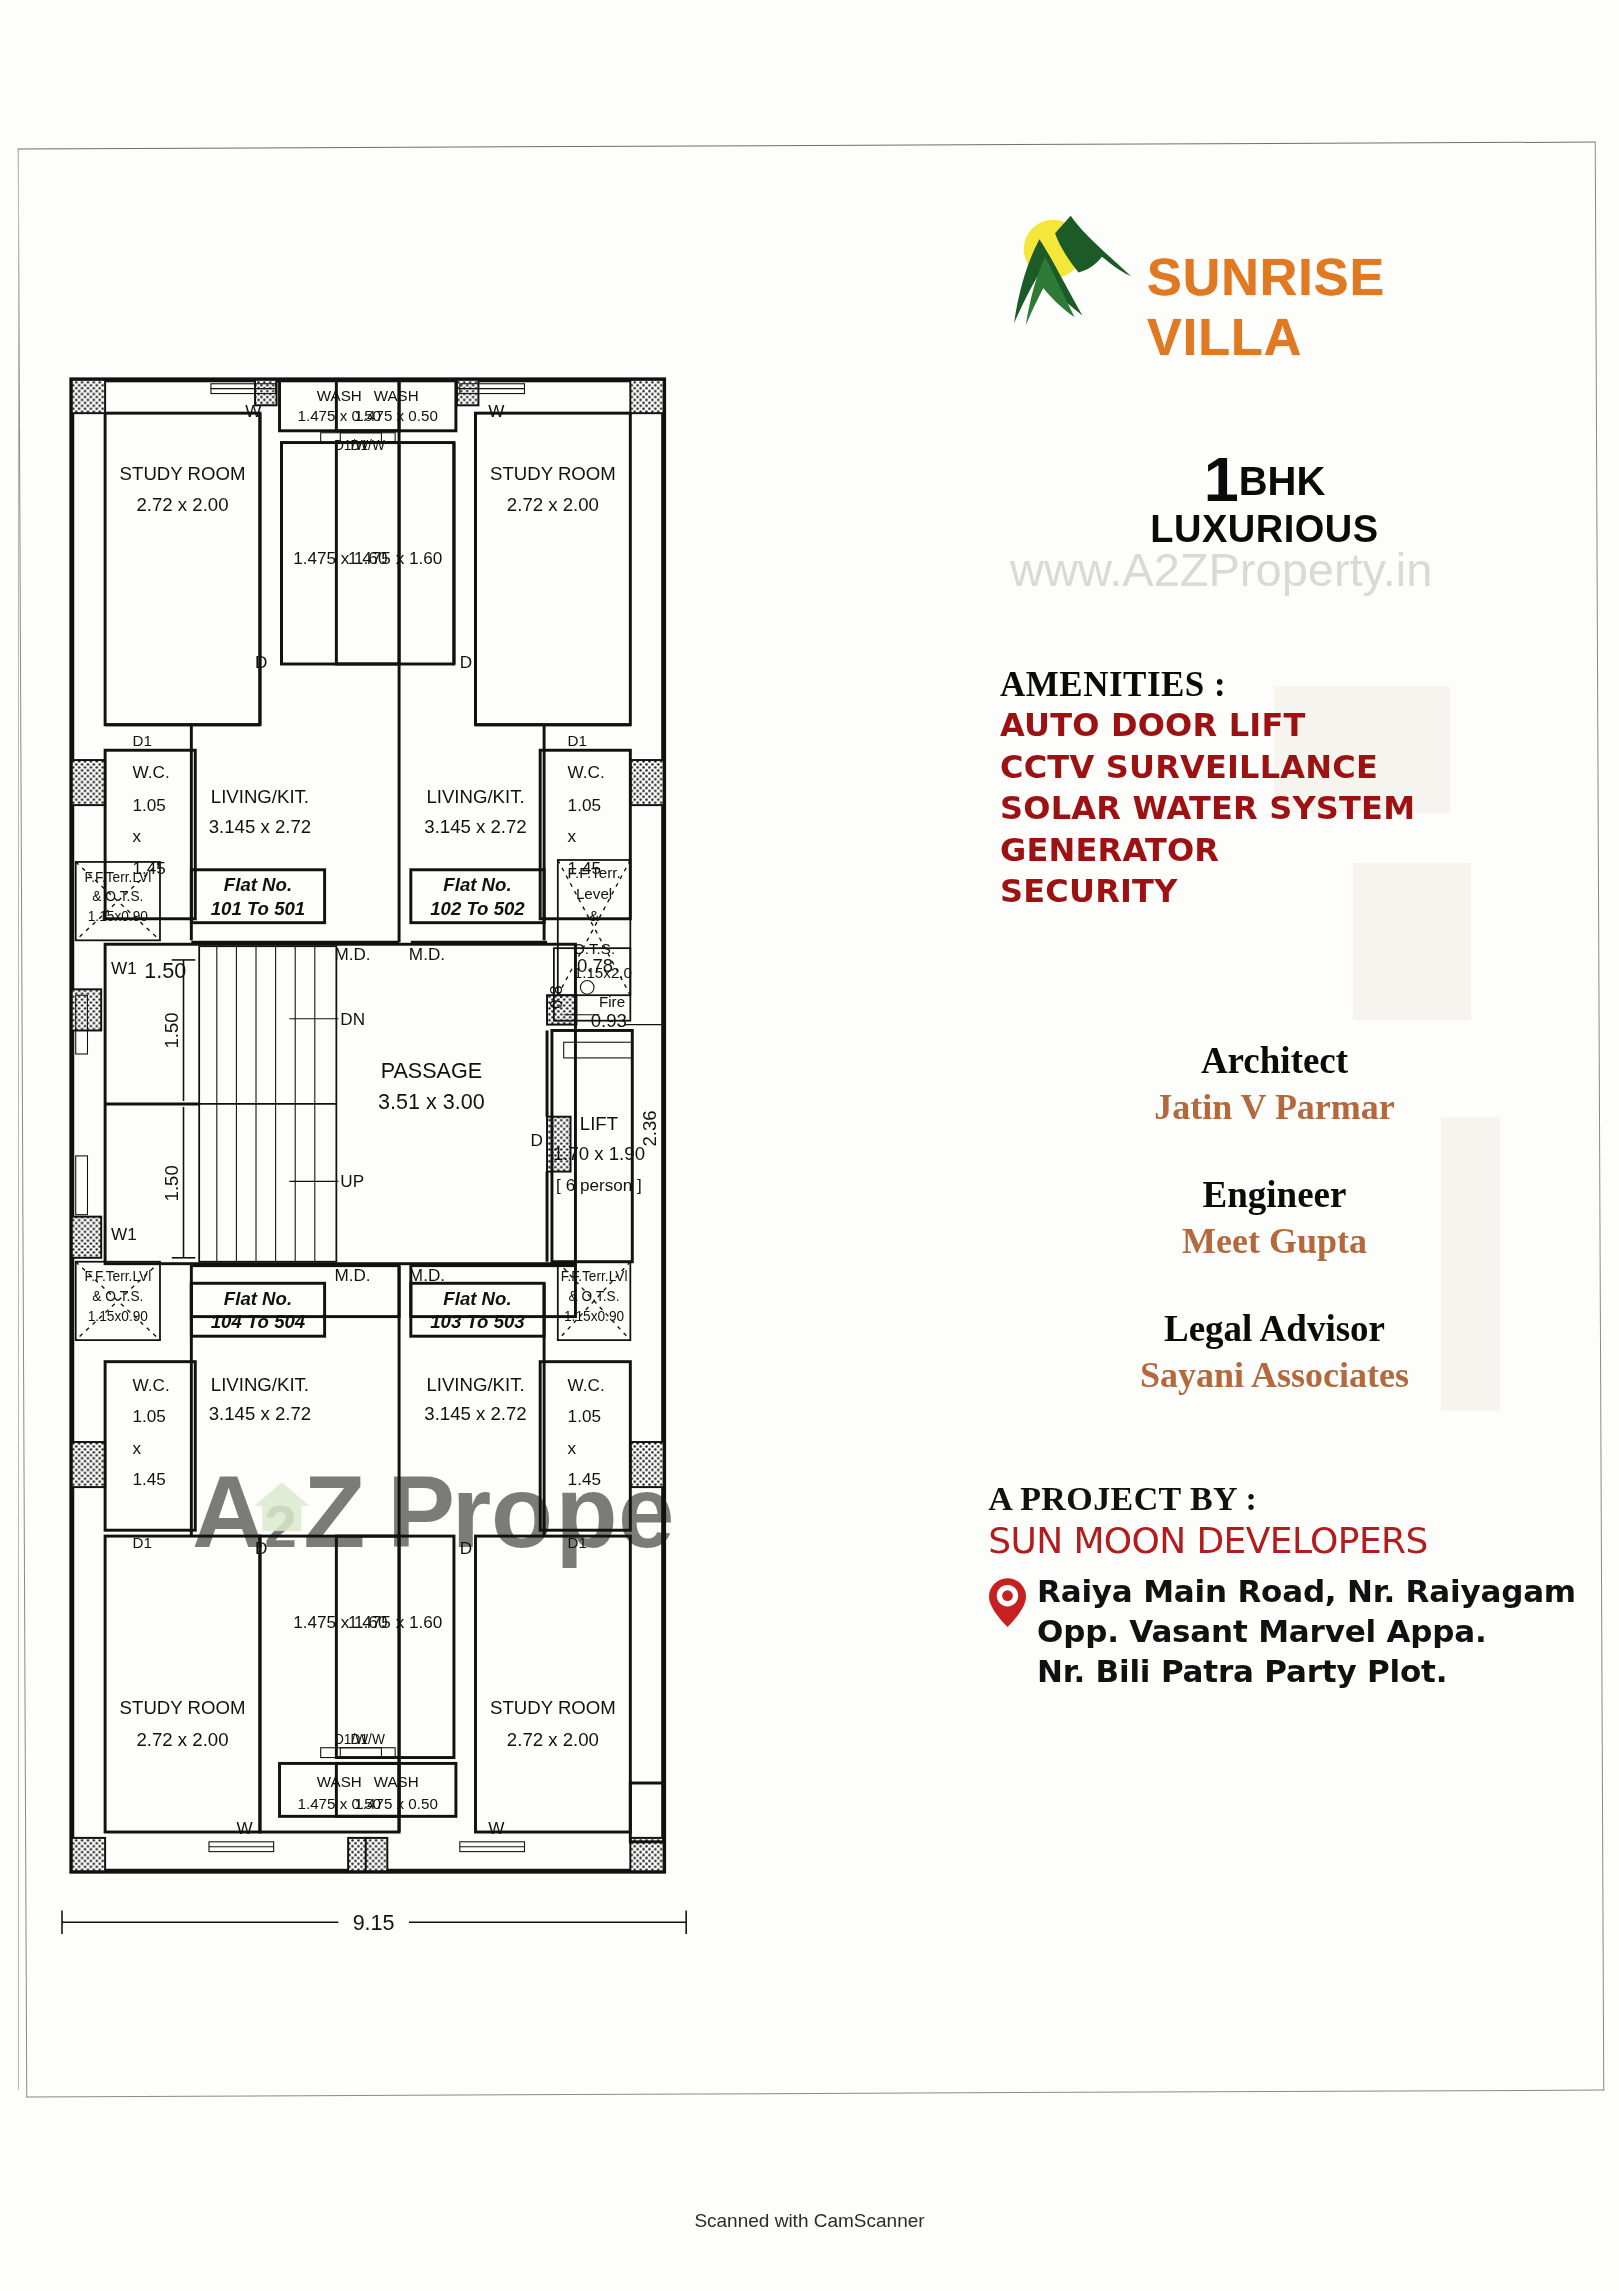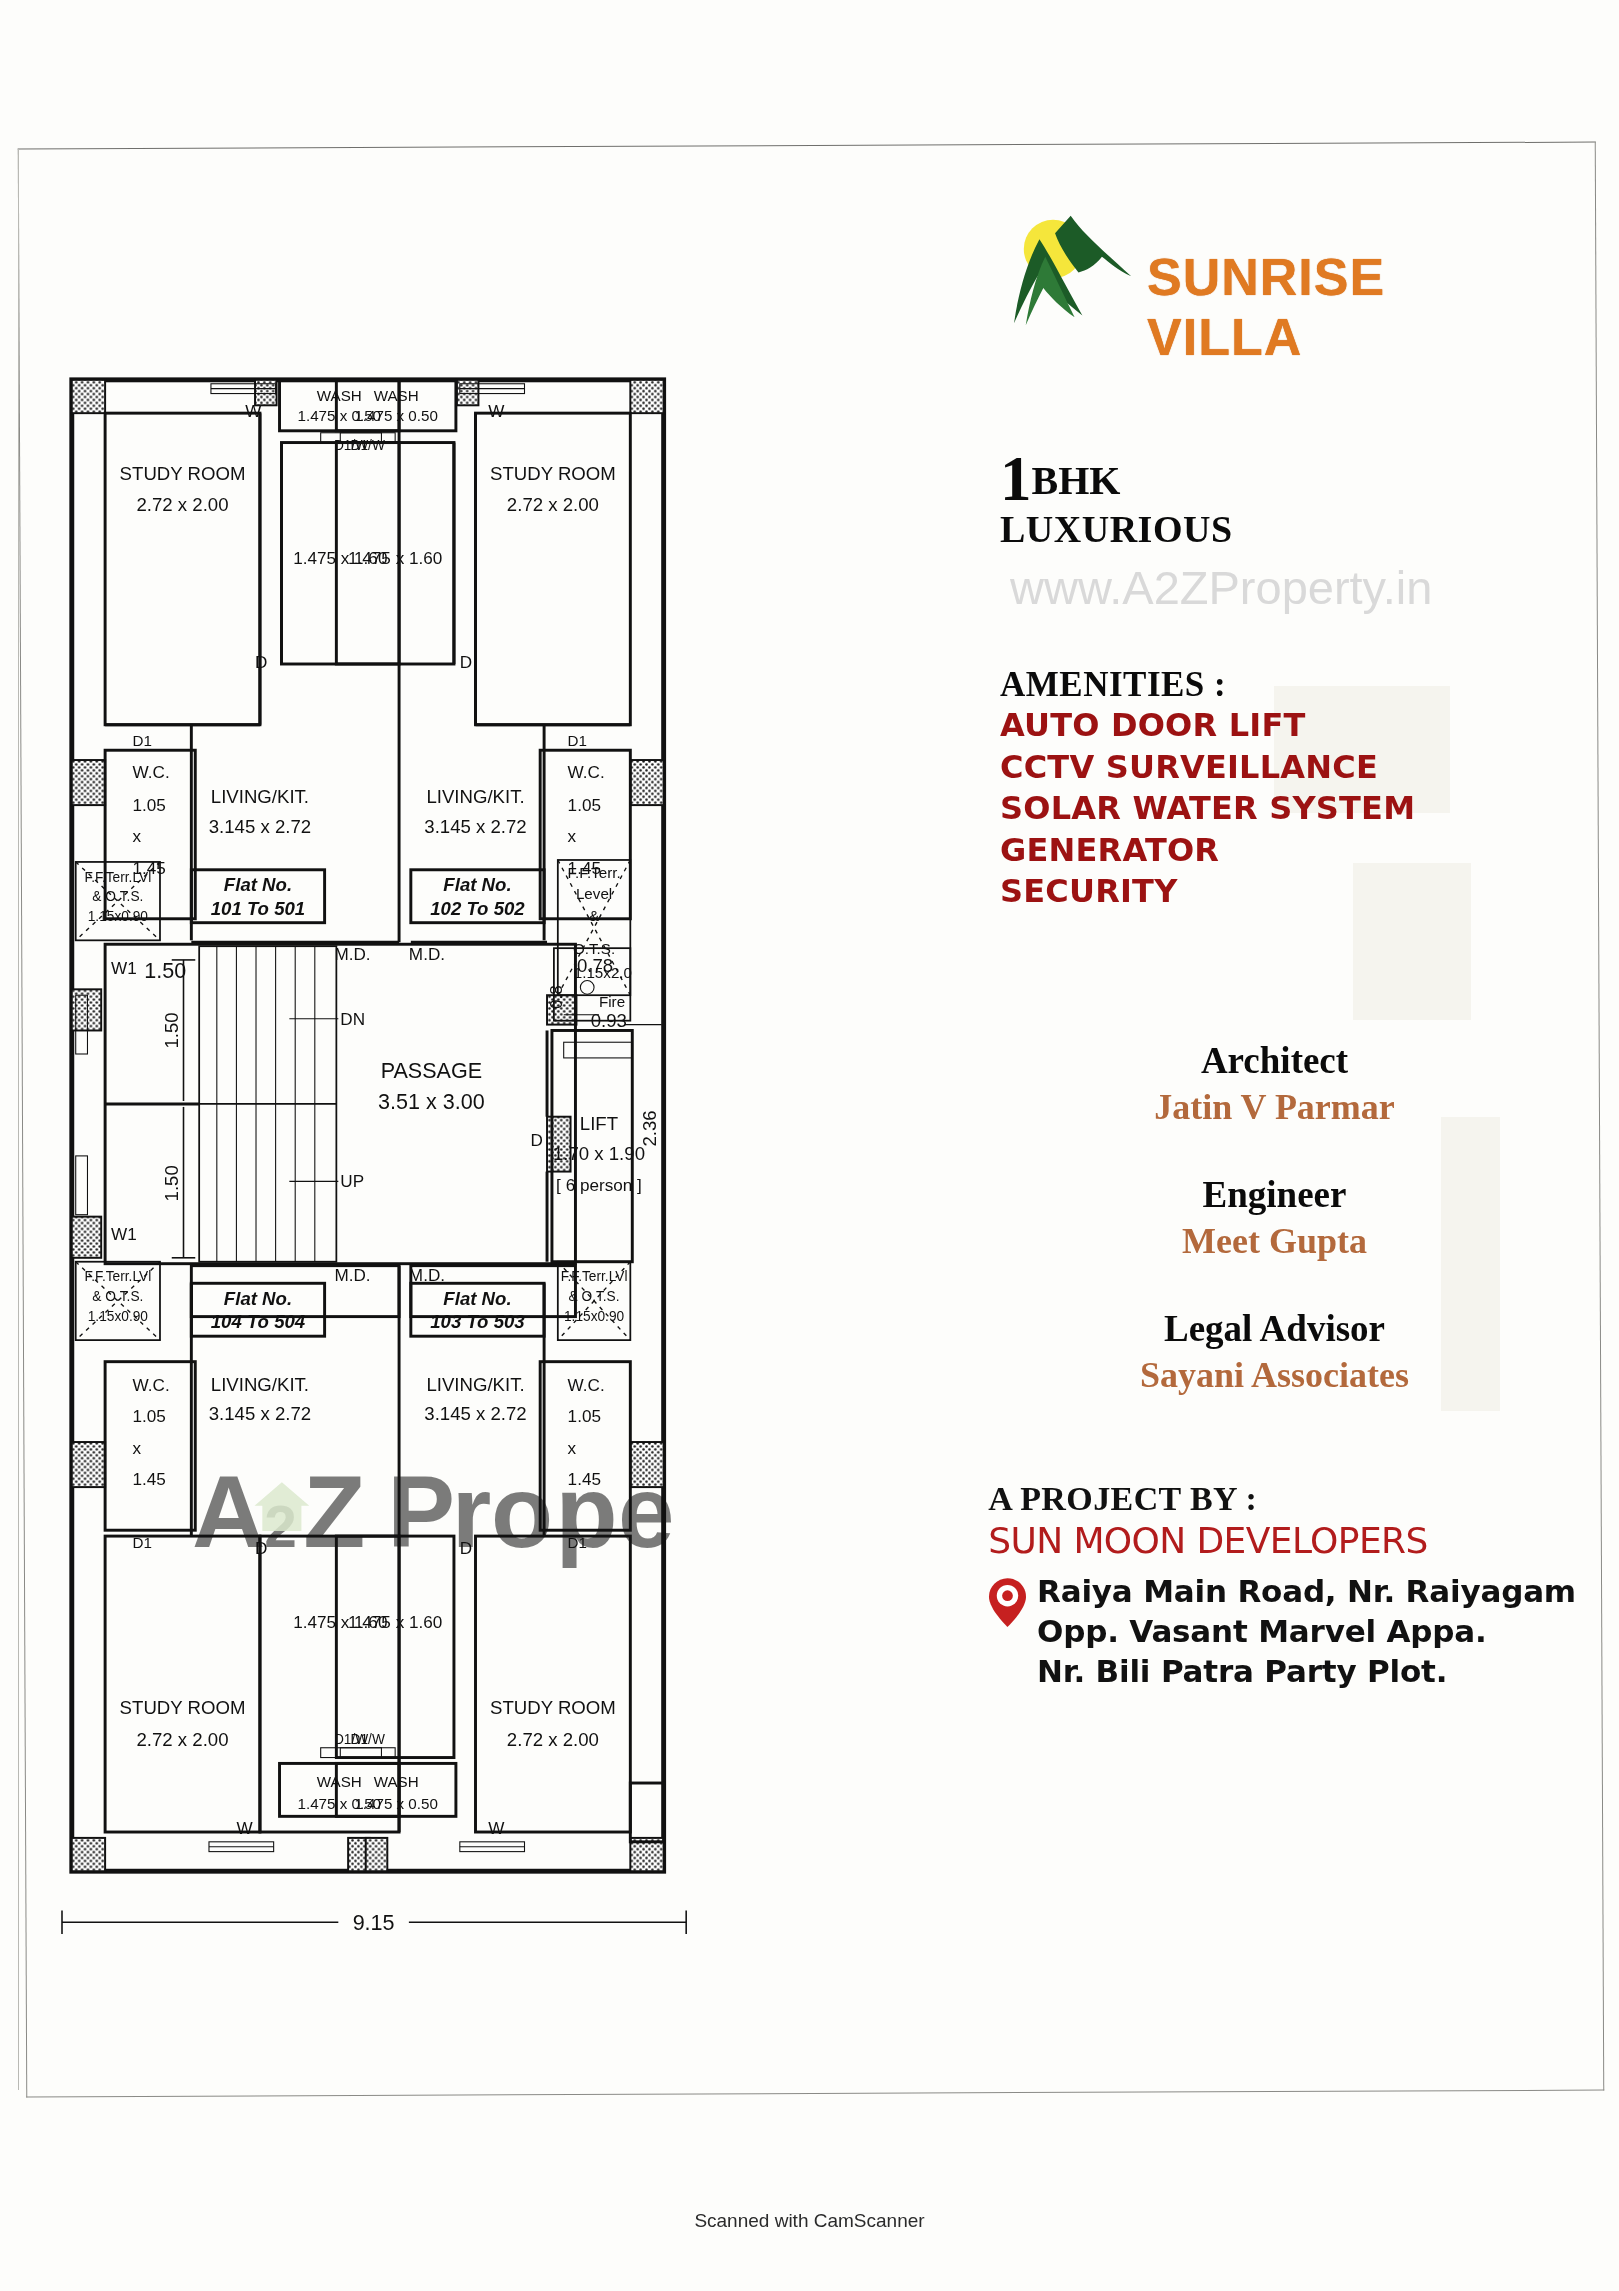--- a/index.html
+++ b/index.html
@@ -21,21 +21,21 @@
   
   #logo-wrap{position:relative;height:132px;width:549px;}
   #logo-mark{position:absolute;left:0;top:0;width:157px;height:127px;}
   #logo-text{position:absolute;left:147px;top:41px;font-weight:bold;
              font-size:52px;letter-spacing:1px;color:#E07A22;
              font-family:Liberation Sans, sans-serif;
              text-shadow:0 0 1px #c9661a;}
 
   
   #headline{position:absolute;left:0;top:245px;width:529px;
-            font-family:Liberation Serif, serif;color:#0b0b0b;}
+            font-family:Liberation Sans, sans-serif;color:#0b0b0b;text-align:center;}
   #hl-1{font-size:63px;font-weight:bold;line-height:0.9;display:inline-block;
         vertical-align:-5.9px;}
   #hl-bhk{font-size:40px;font-weight:bold;letter-spacing:0px;}
   #hl-lux{font-size:38px;font-weight:bold;line-height:1.12;letter-spacing:0.5px;}
   #hl-flats{font-size:38px;font-weight:bold;line-height:1.12;letter-spacing:0.5px;}
 
   
   #amen{position:absolute;left:0;top:459px;width:529px;}
   #amen-title{font-family:"Liberation Serif", serif;font-size:35px;
               font-weight:bold;color:#0b0b0b;letter-spacing:0.5px;}
@@ -60,21 +60,21 @@
   #pin-icon{width:39px;height:51px;flex:0 0 39px;margin-top:5.9px;}
   #addr-lines{margin-left:9.8px;font-family:"DejaVu Sans", sans-serif;
               font-size:31px;font-weight:bold;color:#111;line-height:1.30;
               letter-spacing:-0.2px;}
 
   
   #plan{position:absolute;left:54px;top:372px;width:941px;height:1607px;}
   #plan svg{display:block;}
 
   
-  #wm-url{position:absolute;left:1010px;top:560px;font-size:47px;
+  #wm-url{position:absolute;left:1010px;top:542px;font-size:47px;
           font-family:"Liberation Sans", sans-serif;color:#d9d9d9;
           white-space:nowrap;z-index:3;pointer-events:none;}
   #wm-a2z{position:absolute;left:191px;top:1449px;z-index:3;pointer-events:none;
           opacity:.55;}
 
   
   #footer{position:absolute;left:0;top:2210px;width:1619px;text-align:center;
           font-size:19px;color:#2b2b2b;font-family:"Liberation Sans", sans-serif;}
 
   

